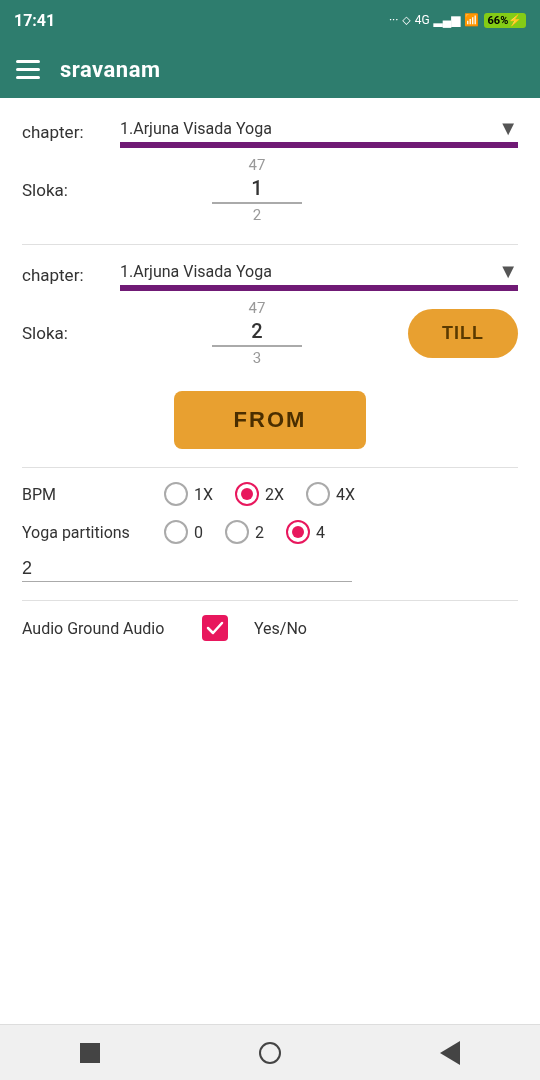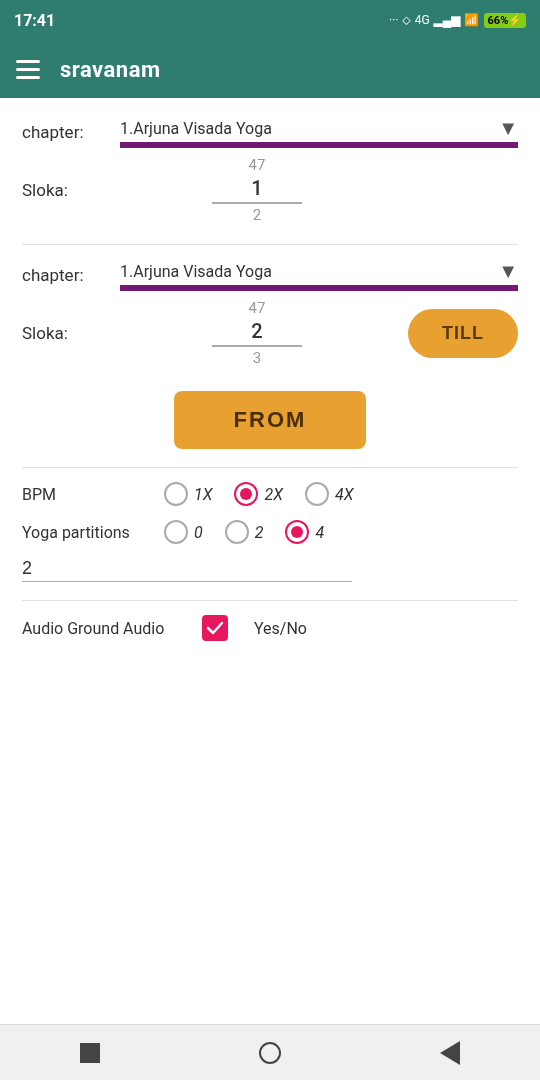--- a/index.html
+++ b/index.html
@@ -224,21 +224,20 @@
     .radio-circle.selected::after {
       content: '';
       width: 12px;
       height: 12px;
       border-radius: 50%;
       background: #e8175d;
     }
     .radio-label {
       font-size: 16px;
       color: #333;
-      font-style: italic;
     }
 
     
     .repetitions-row {
       display: flex;
       align-items: center;
       margin-bottom: 18px;
     }
     .repetitions-label {
       font-size: 16px;

